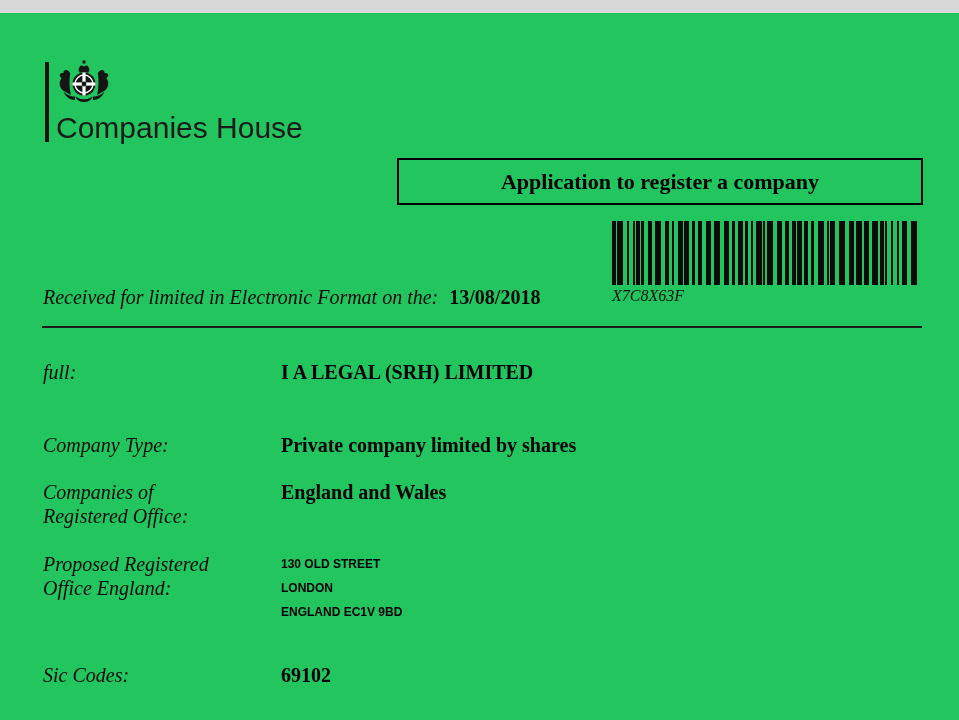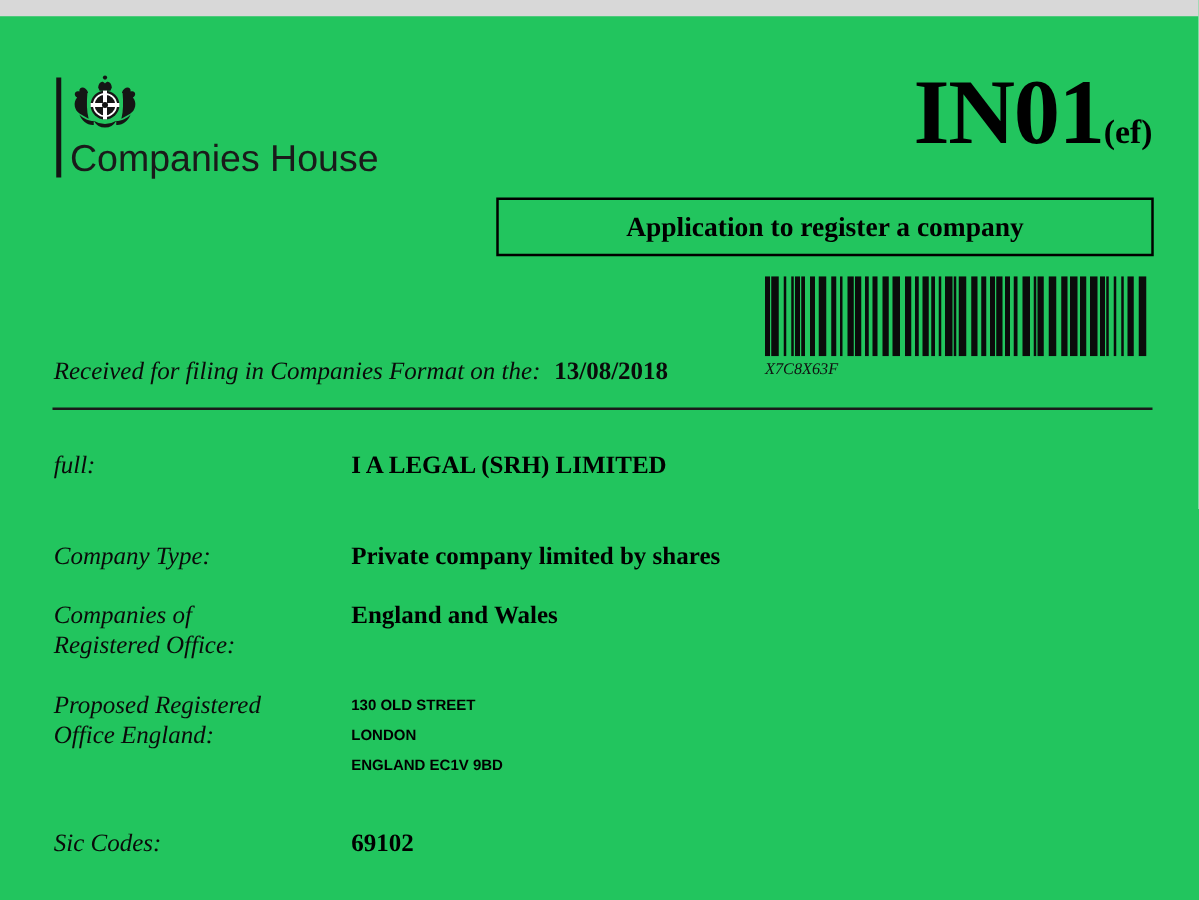--- a/index.html
+++ b/index.html
@@ -87,21 +87,21 @@
   
   .barcode {
     position: absolute;
     left: 612px; top: 221px;
     width: 308px; height: 64px;
   }
   .barcode-code {
     position: absolute;
     left: 612px; top: 287px;
     font-style: italic;
-    font-size: 13px;
+    font-size: 16px;
     color: #111;
   }
 
   
   .received {
     position: absolute;
     left: 43px; top: 286px;
     font-size: 20px;
     white-space: nowrap;
     color: #0a0a0a;
@@ -170,23 +170,20 @@
         <path d="M18,37.5 q9,5.5 18,0 q-3,5.5 -9,5.5 q-6,0 -9,-5.5 z"></path>
       </g>
       <circle cx="27" cy="25" r="9" fill="none" stroke="#ffffff" stroke-width="1.4"></circle>
       <rect x="25.4" y="13.5" width="3.2" height="23" fill="#ffffff"></rect>
       <rect x="15.5" y="23.4" width="23" height="3.2" fill="#ffffff"></rect>
       <circle cx="27" cy="25" r="2.4" fill="#151515"></circle>
     </svg>
   </span>
   <div class="logo-text">Companies House</div>
 
-  <div class="form-code">
-    <span class="main">IN01</span><span class="suffix">(ef)</span>
-  </div>
 
   <div class="title-box">
     <span>Application to register a company</span>
   </div>
 
   <div class="barcode" id="barcode"><svg width="308" height="64" xmlns="http://www.w3.org/2000/svg">
         <g fill="#0b0b0b">
           <rect x="0" y="0" width="4" height="64"></rect>
           <rect x="5" y="0" width="6" height="64"></rect>
           <rect x="15" y="0" width="2" height="64"></rect>
@@ -229,21 +226,21 @@
           <rect x="273" y="0" width="2" height="64"></rect>
           <rect x="279" y="0" width="2" height="64"></rect>
           <rect x="285" y="0" width="2" height="64"></rect>
           <rect x="290" y="0" width="5" height="64"></rect>
           <rect x="299" y="0" width="6" height="64"></rect>
         </g>
       </svg></div>
   <div class="barcode-code">X7C8X63F</div>
 
   <div class="received">
-    <span class="lbl">Received for filing in Companies Format on the:</span>
+    <span class="lbl">Received for limited in Electronic Format on the:</span>
     <span class="date">13/08/2018</span>
   </div>
 
   <div class="rule"></div>
 
   <div id="fields">
       <div class="field-row" style="top: 360px;">
         <div class="field-label">
           <div>full:</div>
         </div>

